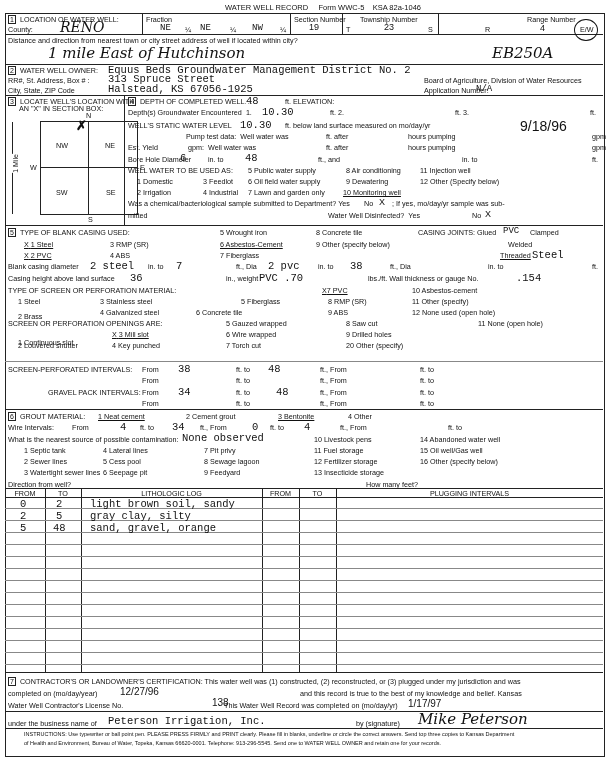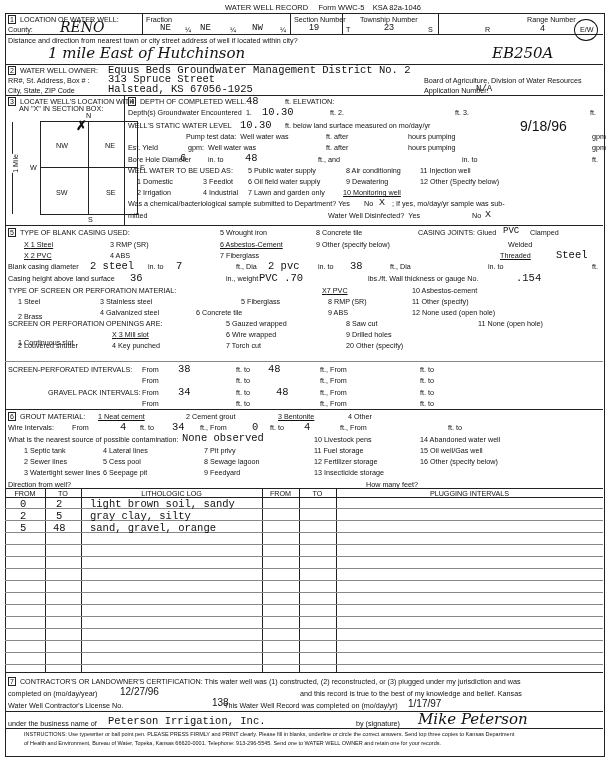--- a/index.html
+++ b/index.html
@@ -147,21 +147,21 @@
 <div class="abs" style="left:220px;top:228px;">5 Wrought iron</div>
 <div class="abs" style="left:220px;top:240px;text-decoration:underline;">6 Asbestos-Cement</div>
 <div class="abs" style="left:220px;top:251px;">7 Fiberglass</div>
 <div class="abs" style="left:316px;top:228px;">8 Concrete tile</div>
 <div class="abs" style="left:316px;top:240px;">9 Other (specify below)</div>
 <div class="abs" style="left:418px;top:228px;"><span>CASING JOINTS:</span> <span>Glued</span></div>
 <div class="abs mono" style="left:503px;top:226px;font-size:9px;">PVC</div>
 <div class="abs" style="left:530px;top:228px;">Clamped</div>
 <div class="abs" style="left:508px;top:240px;">Welded</div>
 <div class="abs ul" style="left:500px;top:251px;">Threaded</div>
-<div class="abs mono" style="left:532px;top:249px;padding-left:24px;">Steel</div>
+<div class="abs mono" style="left:532px;top:249px;">Steel</div>
 <div class="abs" style="left:8px;top:262px;">Blank casing diameter</div>
 <div class="abs mono" style="left:90px;top:260px;">2 steel</div>
 <div class="abs" style="left:148px;top:262px;">in. to</div>
 <div class="abs mono" style="left:176px;top:260px;">7</div>
 <div class="abs" style="left:236px;top:262px;">ft., Dia</div>
 <div class="abs mono" style="left:268px;top:260px;">2 pvc</div>
 <div class="abs" style="left:318px;top:262px;">in. to</div>
 <div class="abs mono" style="left:350px;top:260px;">38</div>
 <div class="abs" style="left:390px;top:262px;">ft., Dia</div>
 <div class="abs" style="left:488px;top:262px;">in. to</div>

